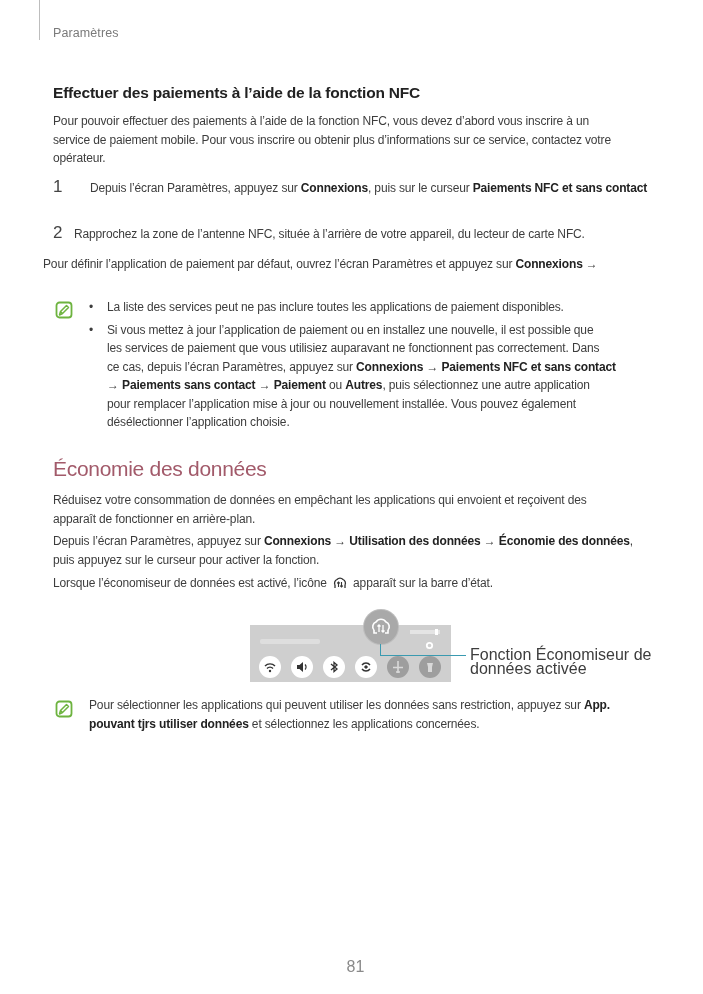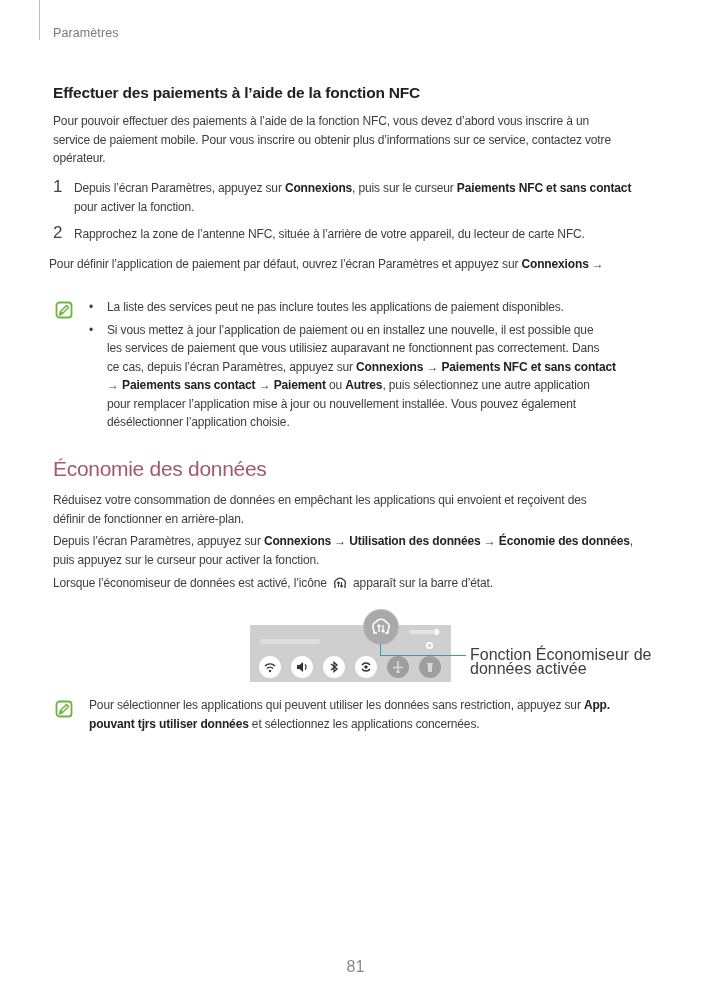--- a/index.html
+++ b/index.html
@@ -28,32 +28,31 @@
 <div class="abs h2">Effectuer des paiements à l’aide de la fonction NFC</div>
 
 <div class="abs p" style="left:53px; top:112px; width:610px;">
   <div>Pour pouvoir effectuer des paiements à l’aide de la fonction NFC, vous devez d’abord vous inscrire à un</div>
   <div>service de paiement mobile. Pour vous inscrire ou obtenir plus d’informations sur ce service, contactez votre</div>
   <div>opérateur.</div>
 </div>
 
 <div class="abs" style="left:53px; top:177px; width:610px;">
   <span class="abs step-num" style="left:0; top:0;">1</span>
-  <div class="p" style="margin-left:21px; padding-top:2px;">
+  <div class="p" style="margin-left:21px; padding-top:2px;text-align:center;">
     <div><span>Depuis l’écran Paramètres, appuyez sur </span><b>Connexions</b><span>, puis sur le curseur </span><b>Paiements NFC et sans contact</b></div>
-    <div>pour activer la fonction.</div>
   </div>
 </div>
 
 <div class="abs" style="left:53px; top:223px; width:610px;">
   <span class="abs step-num" style="left:0; top:0;">2</span>
   <div class="p" style="margin-left:21px; padding-top:2px;">Rapprochez la zone de l’antenne NFC, située à l’arrière de votre appareil, du lecteur de carte NFC.</div>
 </div>
 
-<div class="abs p" style="left:49px; top:255px; width:620px;">
+<div class="abs p" style="left:43px; top:255px; width:620px;">
   <div><span>Pour définir l’application de paiement par défaut, ouvrez l’écran Paramètres et appuyez sur </span><b>Connexions</b><span> →</span></div>
 </div>
 
 <svg class="abs note-icon" style="left:55px; top:301px;" viewBox="0 0 18 18">
   <rect x="1.5" y="1.5" width="15" height="15" rx="3" fill="none" stroke="#6db33f" stroke-width="1.8"></rect>
   <path d="M4.5 14 L5.5 10.5 L11.5 4.5 L13.5 6.5 L7.5 12.5 Z" fill="none" stroke="#6db33f" stroke-width="1.5" stroke-linejoin="round"></path>
   <path d="M5.5 10.5 L7.5 12.5" stroke="#6db33f" stroke-width="1.3"></path>
 </svg>
 
 <div class="abs p" style="left:89px; top:298px; width:570px;">
@@ -69,21 +68,21 @@
     <div><span>→ </span><b>Paiements sans contact</b><span> → </span><b>Paiement</b><span> ou </span><b>Autres</b><span>, puis sélectionnez une autre application</span></div>
     <div>pour remplacer l’application mise à jour ou nouvellement installée. Vous pouvez également</div>
     <div>désélectionner l’application choisie.</div>
   </div>
 </div>
 
 <div class="abs h1">Économie des données</div>
 
 <div class="abs p" style="left:53px; top:491px; width:620px;">
   <div>Réduisez votre consommation de données en empêchant les applications qui envoient et reçoivent des</div>
-  <div>définir de fonctionner en arrière-plan.</div>
+  <div>apparaît de fonctionner en arrière-plan.</div>
 </div>
 
 <div class="abs p" style="left:53px; top:532px; width:620px;">
   <div><span>Depuis l’écran Paramètres, appuyez sur </span><b>Connexions</b><span> → </span><b>Utilisation des données</b><span> → </span><b>Économie des données</b><span>,</span></div>
   <div>puis appuyez sur le curseur pour activer la fonction.</div>
 </div>
 
 <div class="abs p" style="left:53px; top:574px; width:620px;">
   <span>Lorsque l’économiseur de données est activé, l’icône</span>
   <svg class="inline-icon" viewBox="0 0 16 14">

